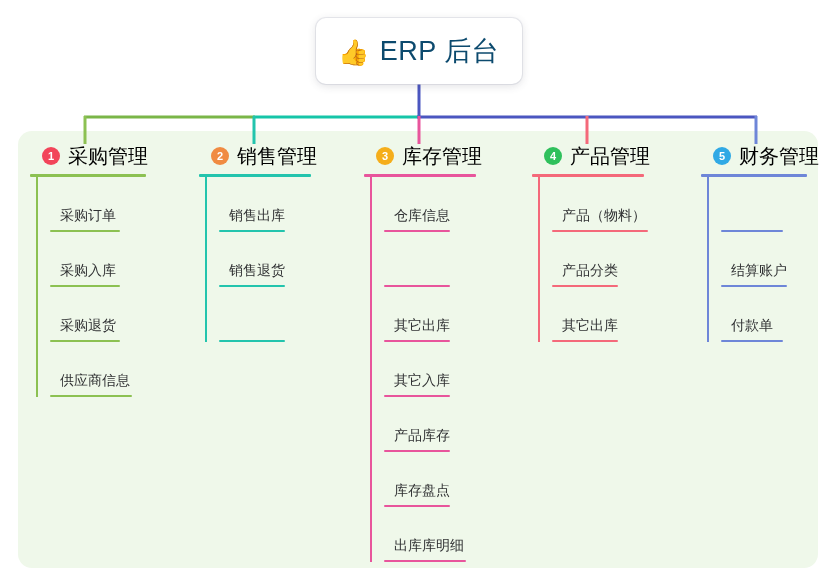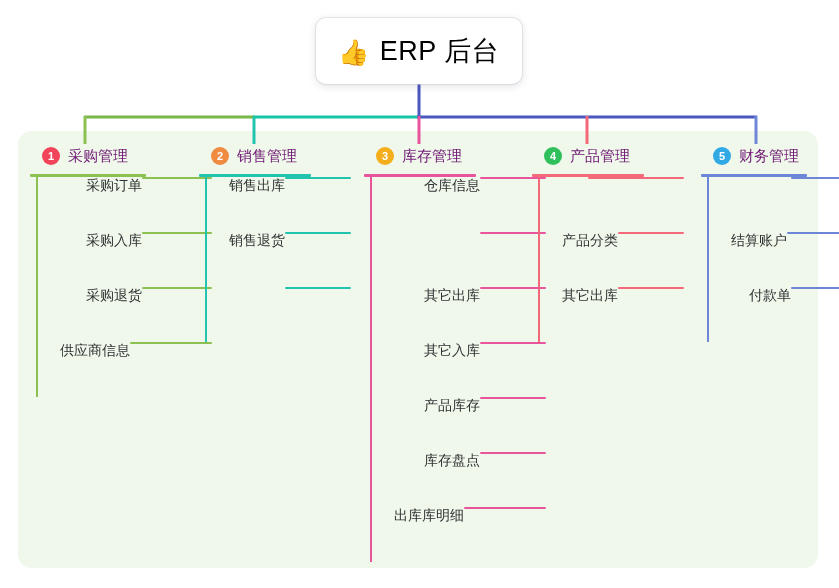--- a/index.html
+++ b/index.html
@@ -38,21 +38,21 @@
   }
   #root-node .thumb {
     font-size: 25px;
     line-height: 1;
     display: inline-block;
     position: relative;
     top: 1px;
   }
   #root-node .root-label {
     font-size: 27px;
-    color: #000000;
+    color: #0c4a6e;
     letter-spacing: 0.5px;
     white-space: nowrap;
   }
 
   
   #panel {
     position: absolute;
     left: 18px;
     top: 131px;
     width: 800px;
@@ -89,22 +89,22 @@
     height: 18px;
     border-radius: 50%;
     color: #ffffff;
     font-size: 11px;
     line-height: 18px;
     text-align: center;
     font-weight: bold;
     flex: 0 0 auto;
   }
   .branch-title {
-    font-size: 15px;
-    color: #701a75;
+    font-size: 20px;
+    color: #000000;
     text-align: center;
   }
   .head-rule {
     height: 3px;
     margin-top: 5px;
     border-radius: 1px;
   }
   .items {
     position: relative;
     padding-left: 20px;
@@ -114,21 +114,21 @@
     left: 6px;
     top: 0;
     bottom: 0;
     width: 2px;
   }
   .item {
     position: relative;
     height: 55px;
     box-sizing: border-box;
     display: flex;
-    flex-direction: row;
+    flex-direction: column;
     justify-content: flex-end;
   }
   .item-label {
     font-size: 14px;
     color: #303133;
     white-space: nowrap;
     padding-left: 10px;
     padding-bottom: 5px;
   }
   .item-rule {
@@ -250,20 +250,21 @@
       </div>
       <div class="branch" style="left: 532px;">
         <div class="branch-head">
           <span class="badge" style="background: rgb(47, 192, 92);">4</span>
           <span class="branch-title">产品管理</span>
         </div>
         <div class="head-rule" style="background: rgb(244, 105, 122); width: 112px;"></div>
         <div class="items">
           <div class="spine" style="background: rgb(244, 105, 122);"></div>
           <div class="item">
+            <div class="item-label">产品（物料）</div>
             <div class="item-rule" style="background: rgb(244, 105, 122); width: 96px;"></div>
           </div>
           <div class="item">
             <div class="item-label">产品分类</div>
             <div class="item-rule" style="background: rgb(244, 105, 122); width: 66px;"></div>
           </div>
           <div class="item">
             <div class="item-label">其它出库</div>
             <div class="item-rule" style="background: rgb(244, 105, 122); width: 66px;"></div>
           </div>

